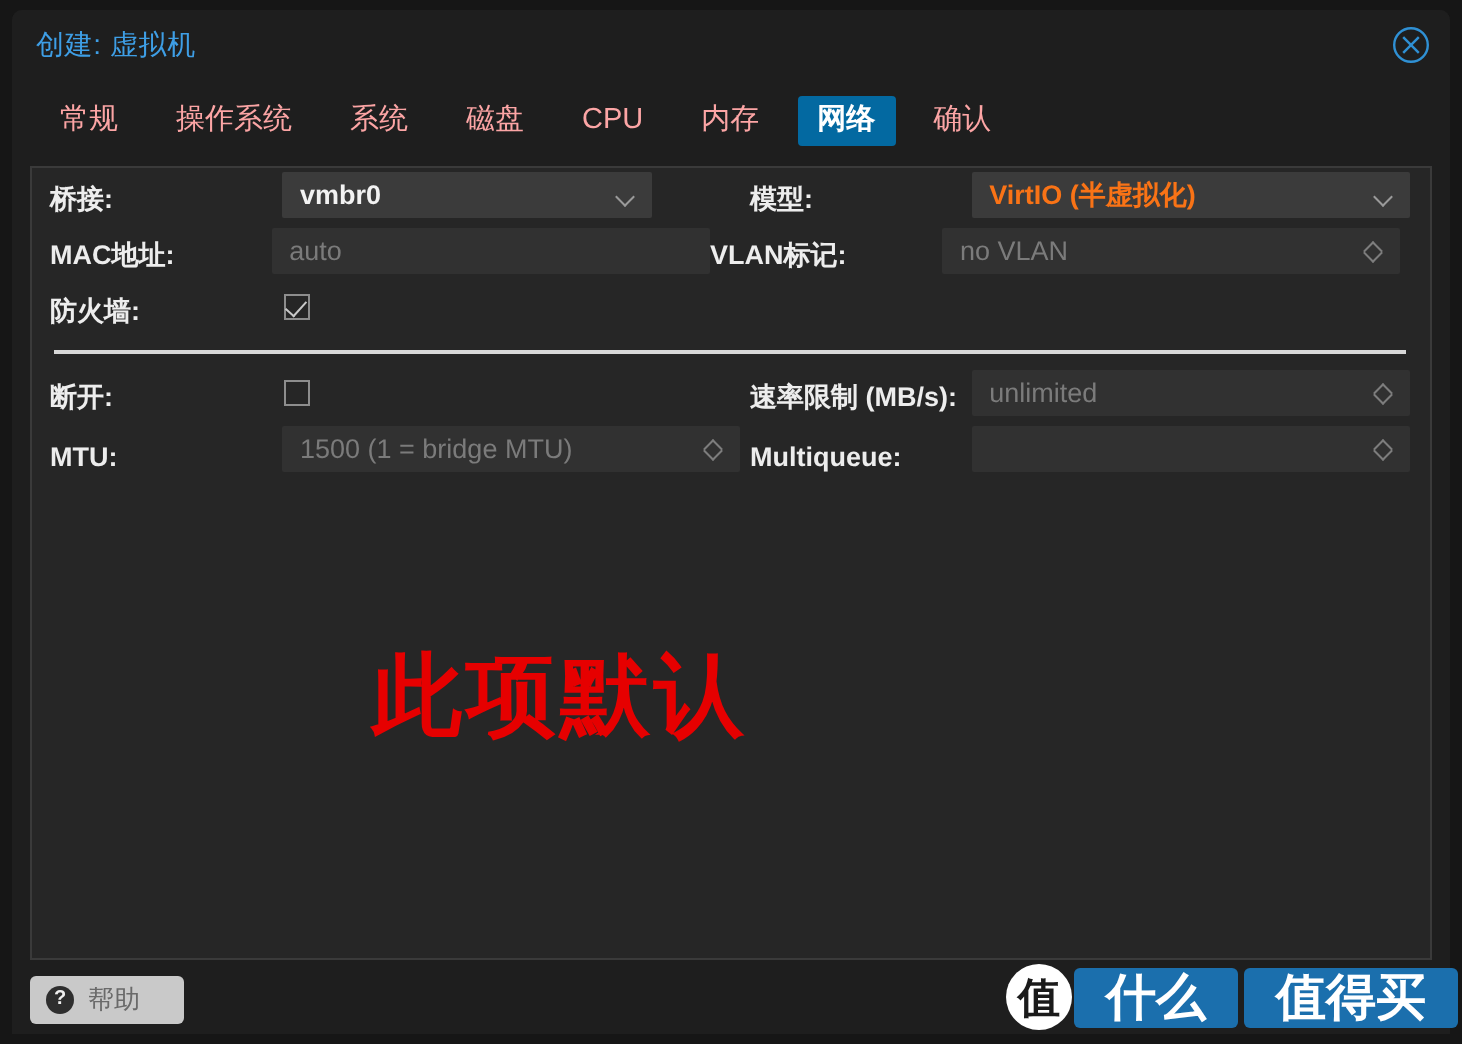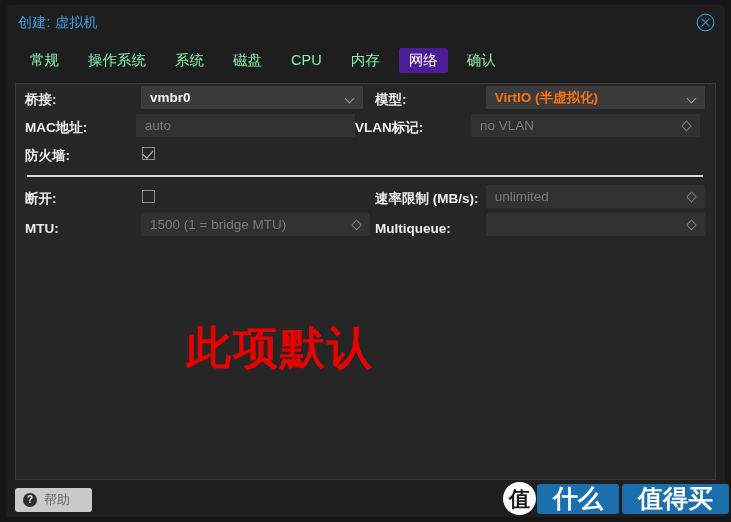--- a/index.html
+++ b/index.html
@@ -65,32 +65,33 @@
   
   #tabbar {
     display: flex;
     align-items: flex-end;
     height: 33px;
     padding: 0 0 0 14px;
     background: #1e1e1e;
     gap: 0px;
   }
   .tab {
-    color: #86efac;
+    color: #fca5a5;
     font-size: 14.5px;
     padding: 3px 10px 4px 10px;
     margin-right: 9px;
     cursor: pointer;
     white-space: nowrap;
     line-height: 18px;
     border-radius: 2px;
   }
   .tab.active {
-    background: #4c1d95;
+    background: #0369a1;
     color: #ffffff;
+    font-weight: bold;
   }
 
   
   #content {
     position: absolute;
     left: 9px;
     top: 78px;
     width: 701px;
     height: 397px;
     border: 1px solid #3a3a3a;
@@ -168,21 +169,21 @@
     border-radius: 1px;
   }
   .field .ftext {
     font-size: 13.5px;
     padding-left: 9px;
     white-space: nowrap;
     overflow: hidden;
   }
   .field-enabled {
     background: #3b3b3b;
-    width: 222px;
+    width: 185px;
     cursor: pointer;
   }
   .field-enabled .ftext { color: #f2f2f2; font-weight: bold; }
   .field-disabled {
     background: #313131;
     width: 229px;
     cursor: default;
   }
   .field-disabled .ftext { color: #7b7b7b; }
 

